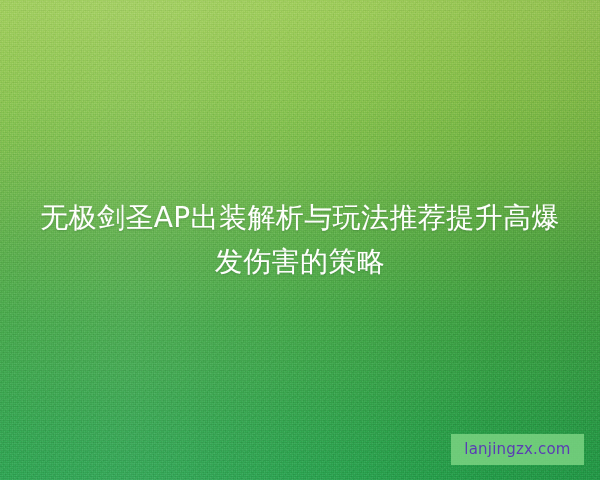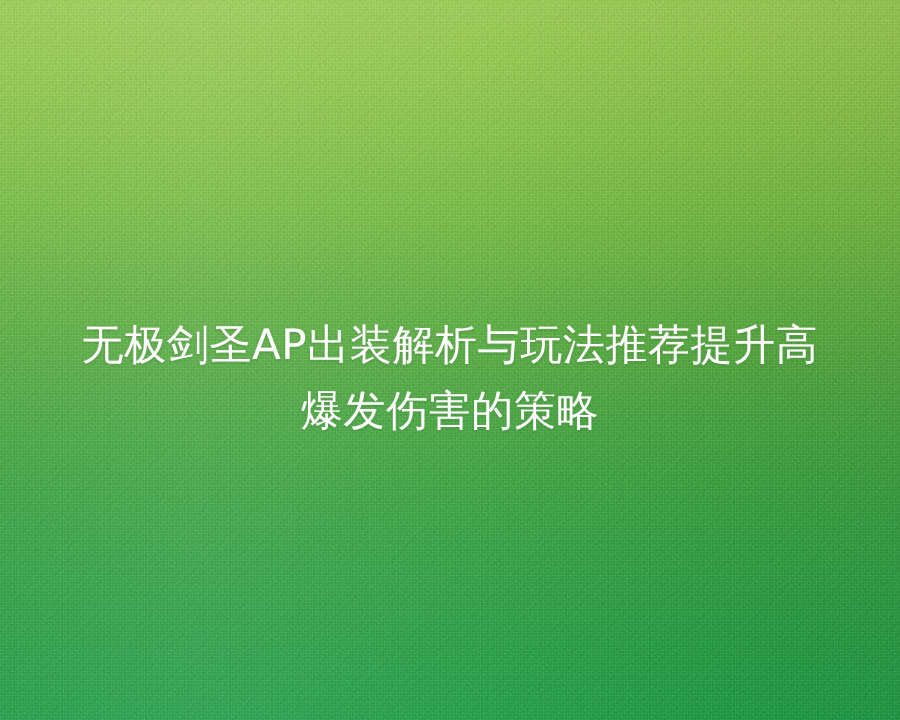--- a/index.html
+++ b/index.html
@@ -96,21 +96,21 @@
     position: absolute;
     left: 0;
     right: 0;
     top: 196px;
     padding: 0 34px;
     text-align: center;
     box-sizing: border-box;
   }
 
   .cover-title {
-    margin: 12px;
+    margin: 0;
     font-family: "DejaVu Sans", "Liberation Sans", sans-serif;
     font-size: 28px;
     font-weight: 400;
     line-height: 44px;
     letter-spacing: 0.4px;
     color: #fdfefb;
     text-shadow:
       0 1px 2px rgba(25, 80, 25, 0.30),
       0 0 1px rgba(255, 255, 255, 0.35);
     white-space: normal;
@@ -151,14 +151,17 @@
   <div class="bg-sheen"></div>
 
   <div class="bg-noise"></div>
 
   <div class="bg-noise-2"></div>
 
   <div class="title-block">
     <h1 class="cover-title">无极剑圣AP出装解析与玩法推荐提升高爆发伤害的策略</h1>
   </div>
 
+  <div class="watermark-badge">
+    <span class="watermark-text">lanjingzx.com</span>
+  </div>
 
 </div>
 
 </body></html>

